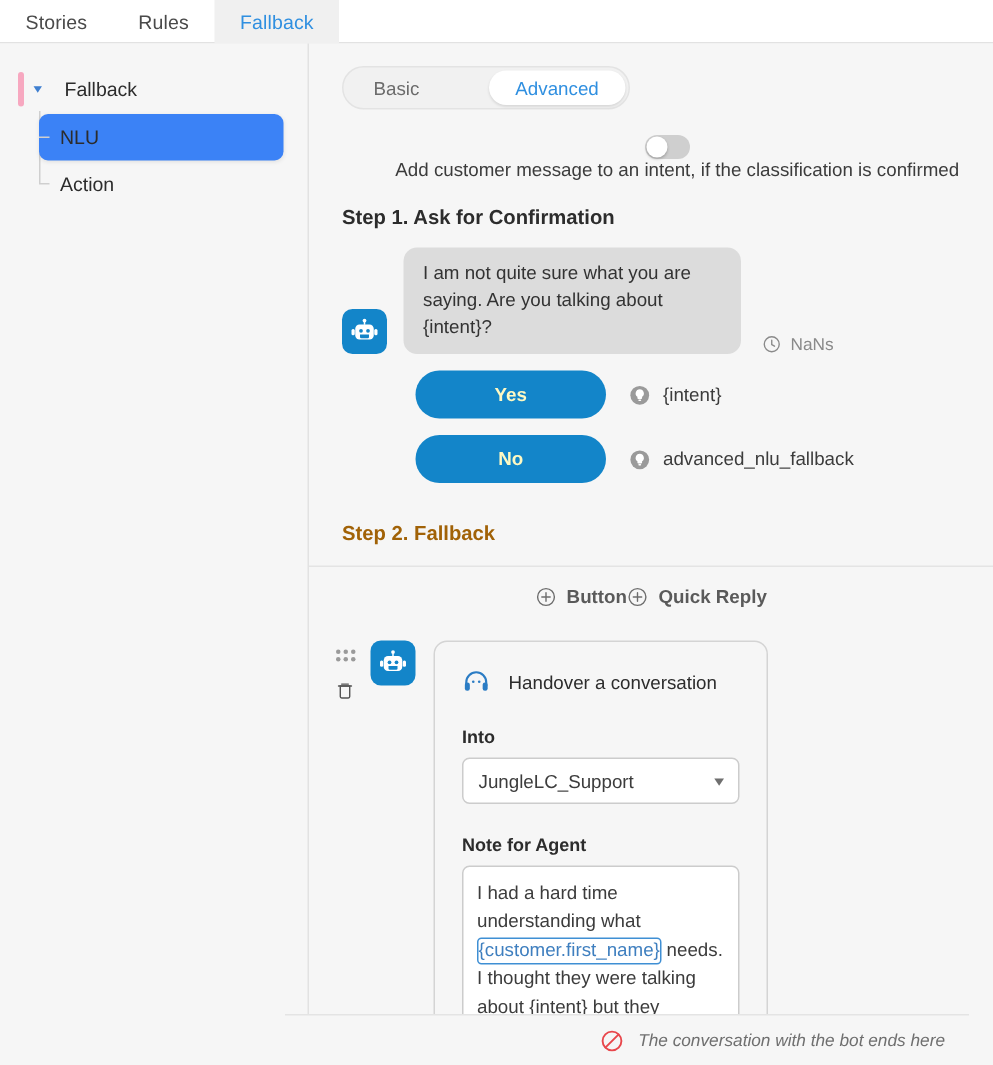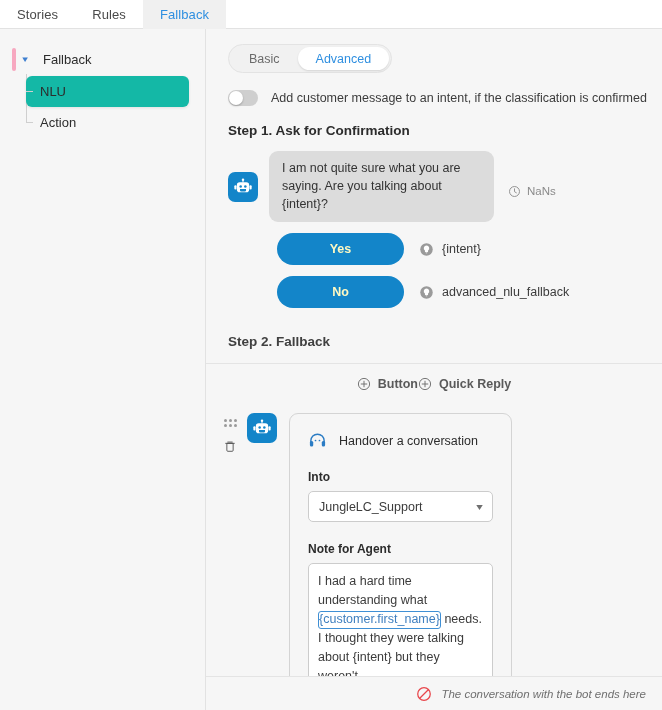--- a/index.html
+++ b/index.html
@@ -78,21 +78,21 @@
     padding-left: 14px;
     font-size: 13px;
     color: #2c2c2c;
     cursor: pointer;
   }
   .tree-item .tick {
     position: absolute; left: 0px; top: 15px;
     width: 7px; height: 1px; background: #cfcfcf;
   }
   .tree-item.selected {
-    background: #14b8a6;
+    background: #3b82f6;
     border-radius: 6px;
     width: 163px;
     box-shadow: 0 1px 3px rgba(0,0,0,.09);
   }
 
   
   .main {
     position: absolute; left: 206px; top: 29px;
     width: 456px; height: 681px;
     background: #f6f6f6;
@@ -101,39 +101,41 @@
 
   
   .seg {
     margin: 15px 0 0 22px;
     display: inline-flex;
     background: #f1f1f1;
     border: 1px solid #e3e3e3;
     border-radius: 16px;
     padding: 2px;
     height: 29px;
+    gap: 28px;
   }
   .seg-btn {
     display: flex; align-items: center; justify-content: center;
     padding: 0 18px;
     font-size: 12.5px;
     color: #6b6b6b;
     border-radius: 14px;
     cursor: pointer;
   }
   .seg-btn.active {
     background: #ffffff;
     color: #2f8fe0;
     box-shadow: 0 1px 2px rgba(0,0,0,.12);
   }
 
   
   .toggle-row {
     display: flex; align-items: center;
     margin: 17px 0 0 22px;
+    flex-direction: column;
   }
   .switch {
     width: 30px; height: 16px;
     background: #cfcfcf;
     border-radius: 9px;
     position: relative;
     cursor: pointer;
     flex: none;
   }
   .switch .knob {
@@ -150,21 +152,21 @@
   }
 
   .step-title {
     margin: 17px 12px 0 22px;
     font-size: 13.5px;
     font-weight: bold;
     color: #2c2c2c;
   }
 
   
-  .msg-row { display: flex; align-items: center; margin: 13px 0 0 22px; }
+  .msg-row { display: flex; align-items: flex-end; margin: 13px 0 0 22px; }
   .bot-avatar {
     width: 30px; height: 30px;
     background: #1385c9;
     border-radius: 7px;
     flex: none;
     display: flex; align-items: center; justify-content: center;
   }
   .bubble {
     margin-left: 11px;
     background: #dcdcdc;
@@ -198,21 +200,21 @@
     flex: none;
   }
   .ans-meta {
     display: flex; align-items: center;
     margin-left: 15px;
     font-size: 12.5px;
     color: #3c3c3c;
   }
   .ans-meta .bulb { margin-right: 8px; display: flex; }
 
-  .step2 { margin: 26px 0 0 22px; font-size: 13.5px; font-weight: bold; color: #404040; }
+  .step2 { margin: 26px 0 0 22px; font-size: 13.5px; font-weight: bold; color: #a16207; }
 
   .divider { height: 1px; background: #e4e4e4; margin-top: 14px; }
 
   
   .add-row {
     display: flex; align-items: center; justify-content: center;
     margin-top: 13px;
   }
   .add-item {
     display: flex; align-items: center;
@@ -294,21 +296,21 @@
     border: 1px solid #3f8fd4;
     border-radius: 3px;
     color: #3f7fbf;
     padding: 0 0;
     line-height: 1.22;
   }
   .optional { margin-top: 6px; font-size: 11px; color: #8a8a8a; }
 
   
   .bottombar {
-    position: absolute; left: 206px; bottom: 0;
+    position: absolute; left: 190px; bottom: 0;
     width: 456px; height: 34px;
     background: #f6f6f6;
     border-top: 1px solid #e4e4e4;
     display: flex; align-items: center; justify-content: flex-end;
     padding-right: 16px;
   }
   .bottombar .noicon { margin-right: 9px; display: flex; }
   .bottom-text { font-size: 11.5px; font-style: italic; color: #6f6f6f; }
 </style>
 </head>

